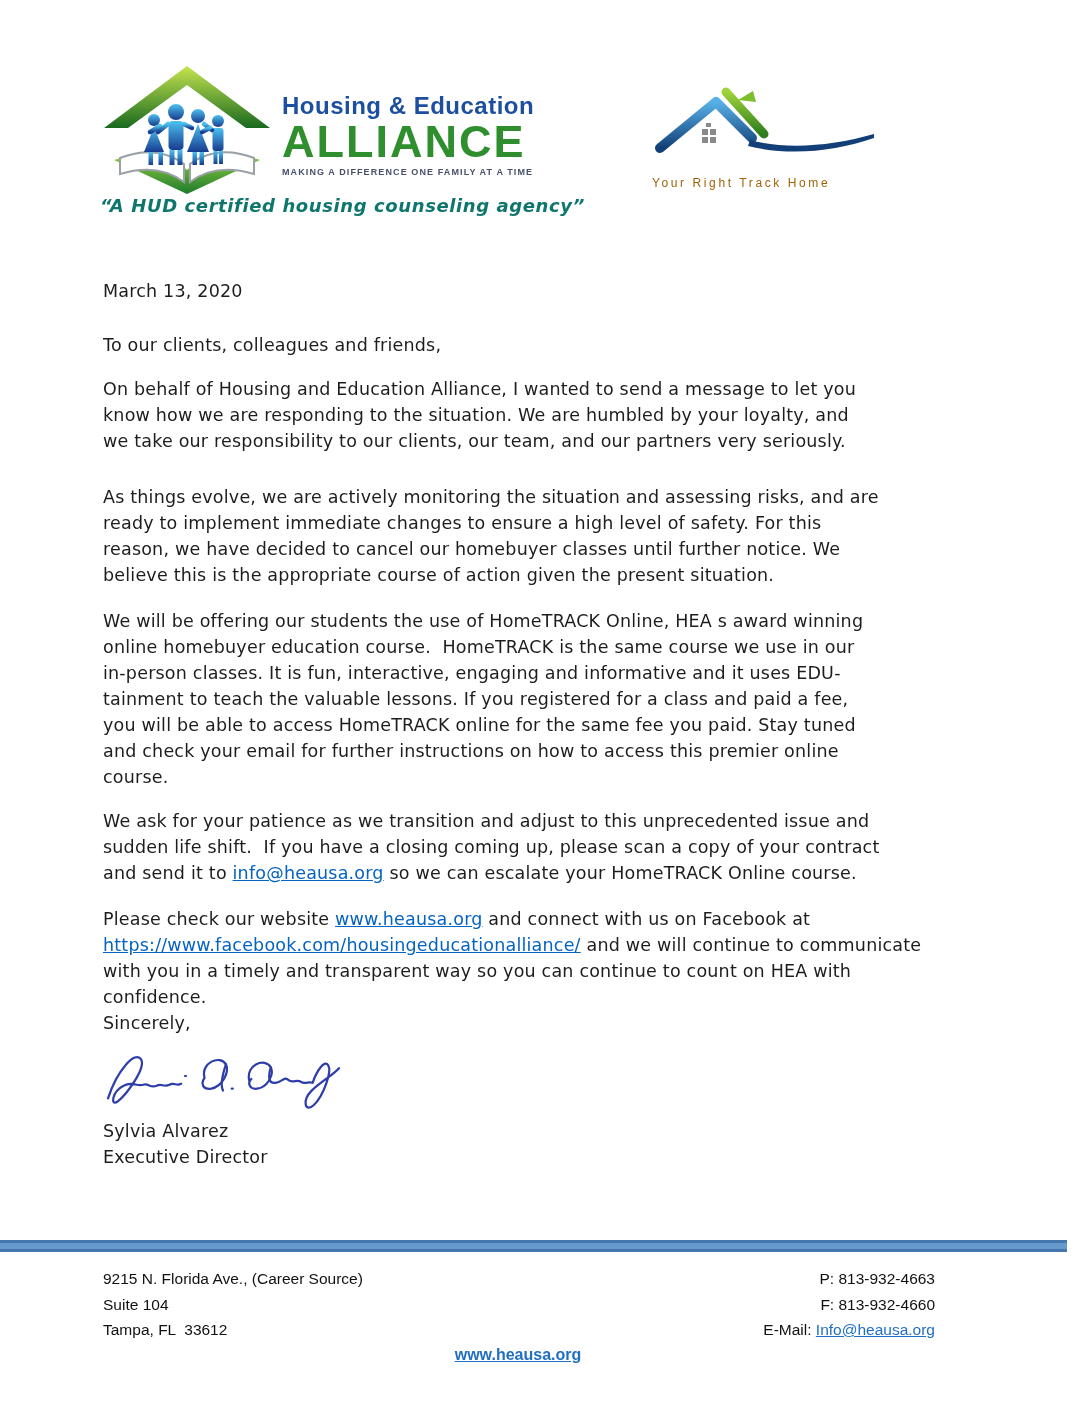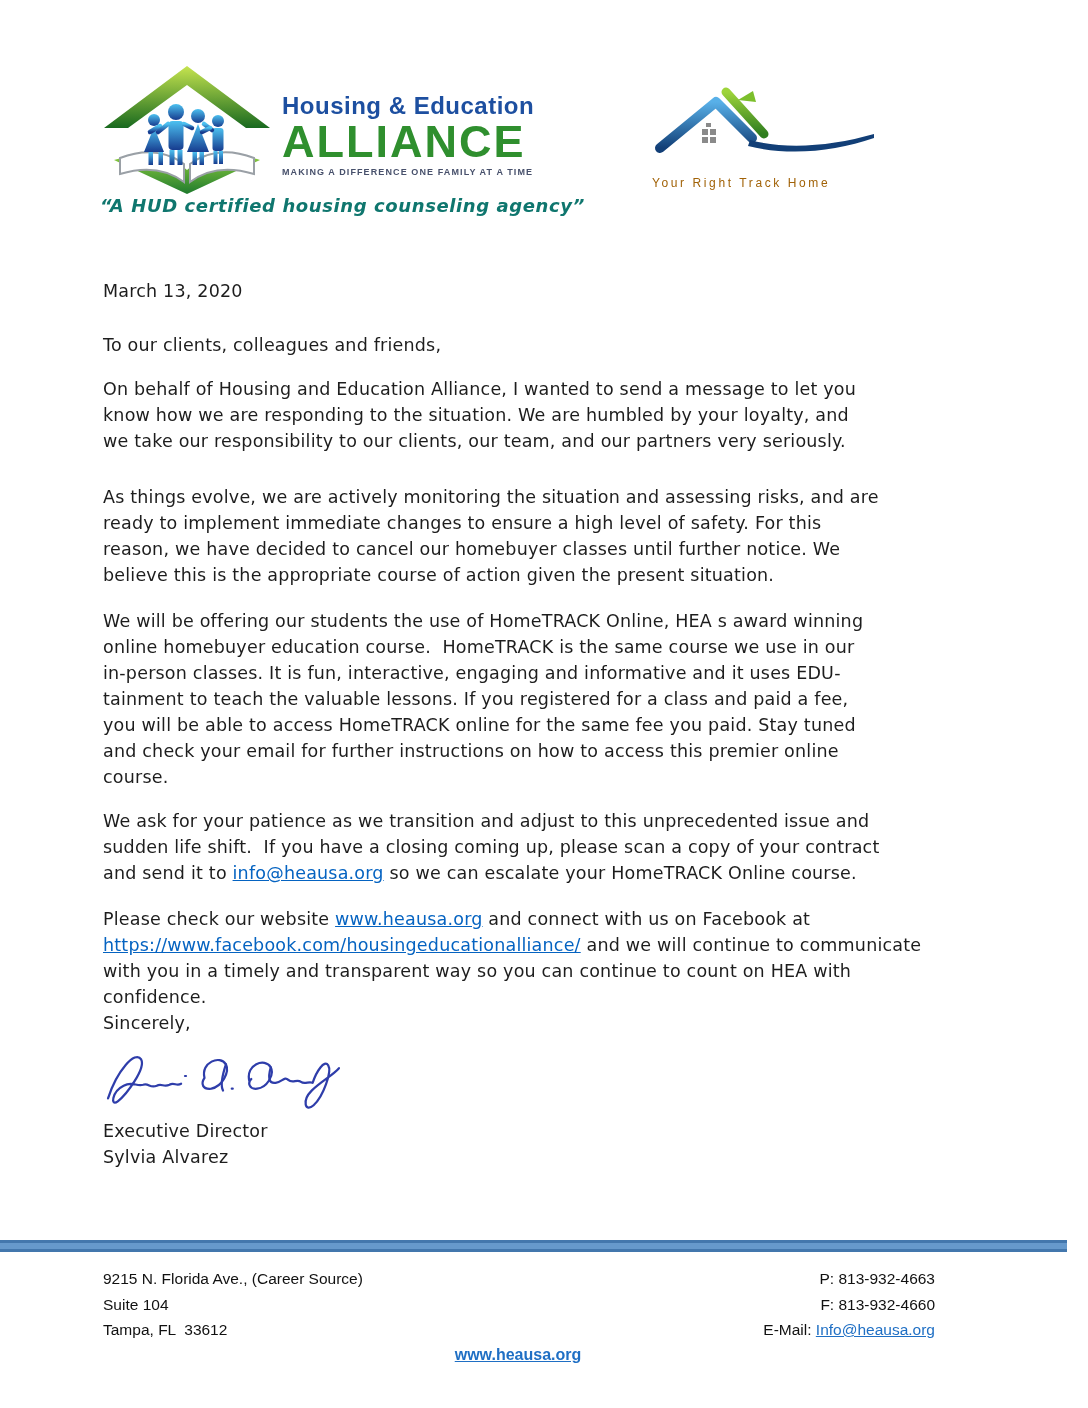--- a/index.html
+++ b/index.html
@@ -167,22 +167,22 @@
         <path d="M7,62 C16,34 35,12 41,22 C46,31 26,58 17,65 C9,71 11,55 23,49 C32,44 36,50 43,48 C49,46 50,52 57,49 C62,46 64,51 70,48 C75,45 77,50 82,47"></path>
         <path d="M86,39 l1,0"></path>
         <path d="M106,41 C102,25 122,17 128,27 C132,35 124,50 113,52 C104,53 102,47 106,41"></path>
         <path d="M128,27 C124,39 122,48 125,54"></path>
         <path d="M134,52 l1,0"></path>
         <path d="M152,44 C148,27 168,20 174,30 C178,38 170,51 160,52 C152,53 150,46 154,42"></path>
         <path d="M174,30 C171,41 172,47 179,46 C186,45 188,39 192,43 C196,47 201,42 205,45 C209,48 213,44 217,46 C221,34 229,22 233,28 C237,34 228,60 218,69 C209,77 206,64 216,54 C225,45 238,38 244,31"></path>
       </g>
     </svg>
 
+    <p>Sylvia Alvarez</p>
     <p>Executive Director</p>
-    <p>Sylvia Alvarez</p>
   </div>
 
   <div class="footer-bar"></div>
 
   <div class="footer-left">
     <div>9215 N. Florida Ave., (Career Source)</div>
     <div>Suite 104</div>
     <div>Tampa, FL  33612</div>
   </div>
 

